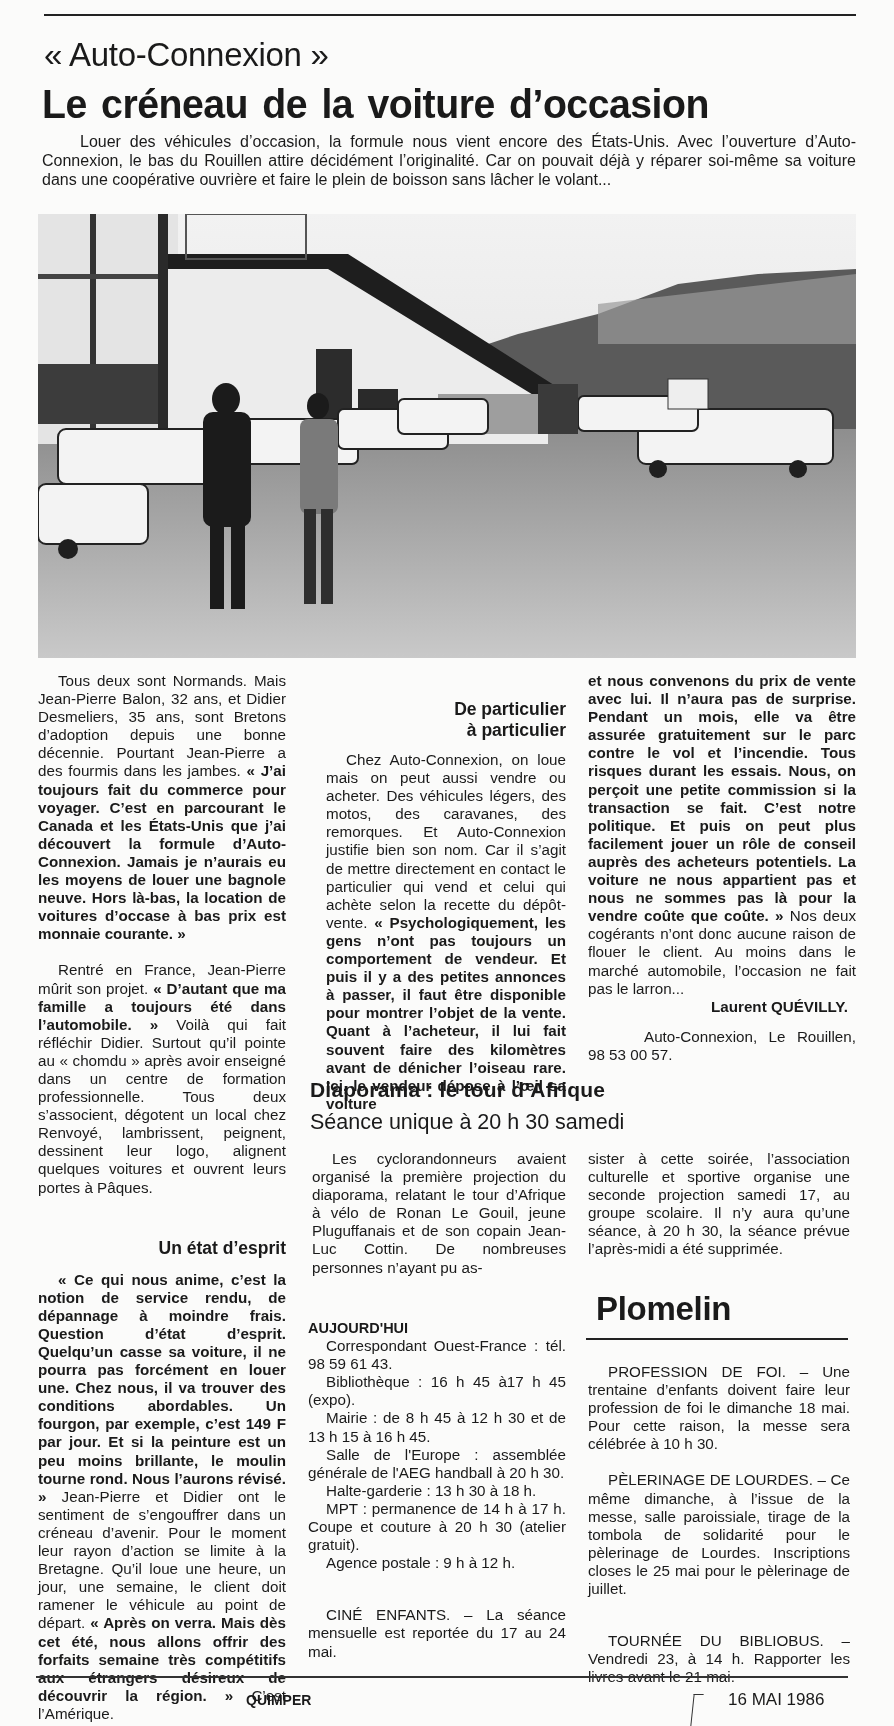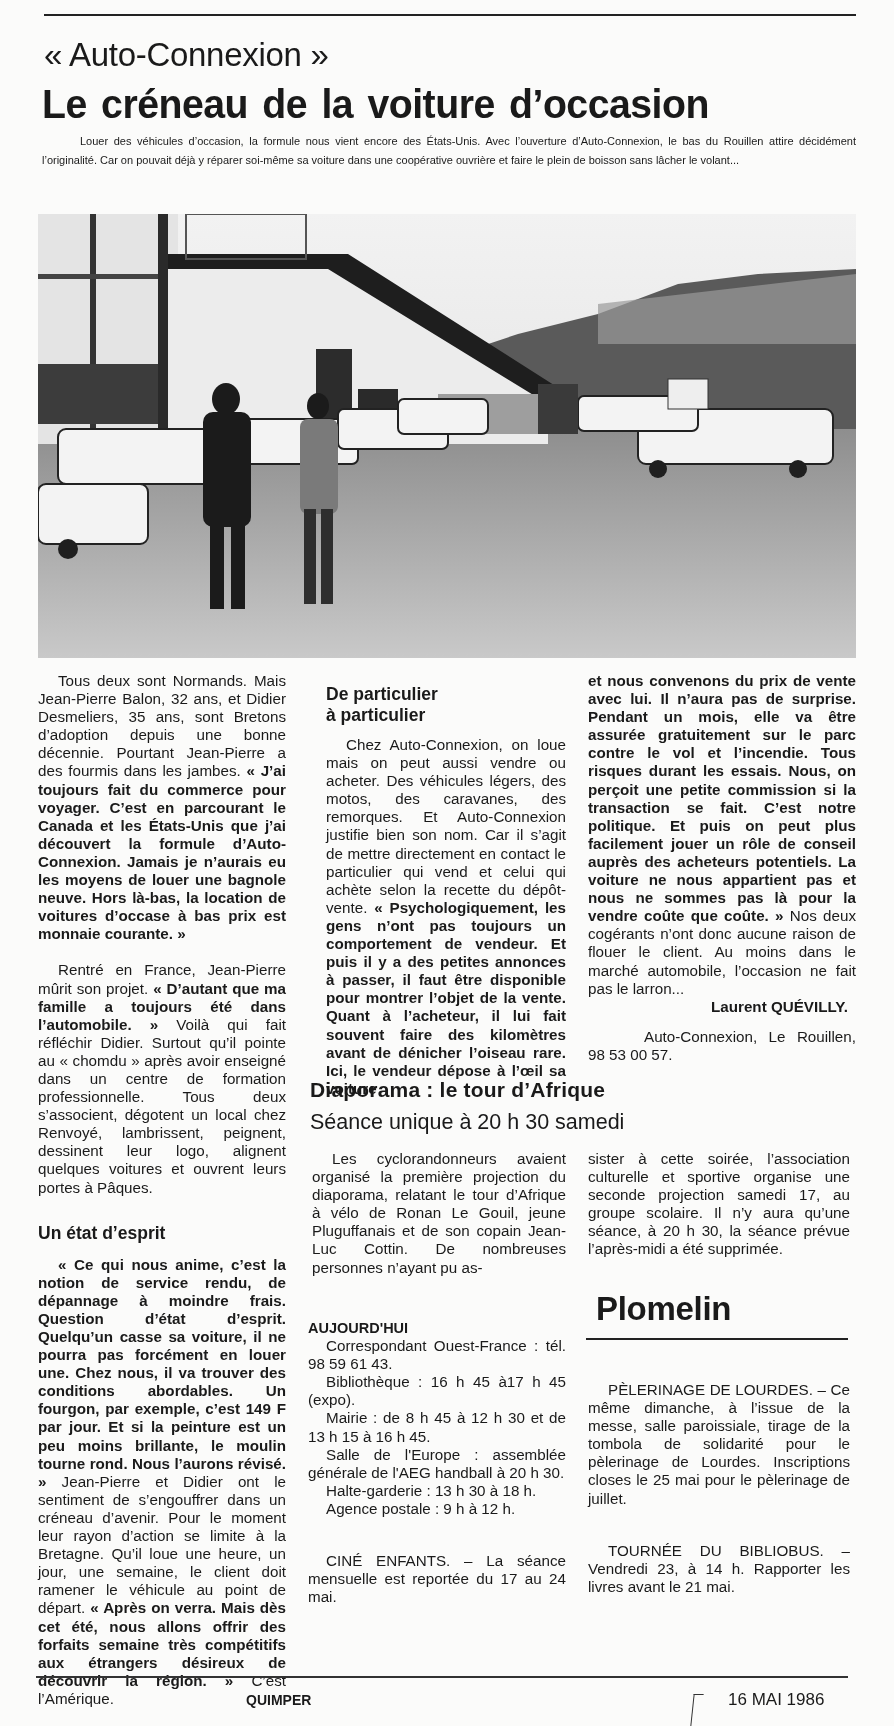--- a/index.html
+++ b/index.html
@@ -3,35 +3,35 @@
 <meta charset="utf-8">
 <style>
   * { box-sizing: border-box; margin: 0; padding: 0; }
   html, body { width: 894px; height: 1726px; background: #fbfbfa; overflow: hidden; }
   body { position: relative; font-family: "Liberation Sans", sans-serif; color: #1a1a1a; }
 
   .top-rule { position: absolute; left: 44px; top: 14px; width: 812px; height: 2px; background: #222; }
 
   .kicker { position: absolute; left: 44px; top: 36px; font-size: 33px; font-weight: 400; letter-spacing: -0.3px; }
   .headline { position: absolute; left: 42px; top: 82px; font-size: 40px; font-weight: 700; letter-spacing: -0.5px; word-spacing: 4px; transform: scaleX(0.98); transform-origin: left; }
-  .chapo { position: absolute; left: 42px; top: 132px; width: 814px; font-size: 11px; line-height: 19px; text-align: justify; text-indent: 38px; }
+  .chapo { position: absolute; left: 42px; top: 132px; width: 814px; font-size: 16px; line-height: 19px; text-align: justify; text-indent: 38px; }
 
   .photo { position: absolute; left: 38px; top: 214px; width: 818px; height: 444px; overflow: hidden; background: #d8d8d8; }
   .photo svg { width: 100%; height: 100%; display: block; }
 
   .col { position: absolute; font-size: 15.2px; line-height: 18.1px; text-align: justify; }
   .col p { text-indent: 20px; margin-bottom: 0; }
   .col b { font-weight: 700; }
   .col .gap { height: 18px; }
 
   .c1 { left: 38px; top: 672px; width: 248px; }
   .c2 { left: 326px; top: 672px; width: 240px; }
   .c3 { left: 588px; top: 672px; width: 268px; }
 
-  .subhead { font-size: 17.5px; font-weight: 700; text-align: left; line-height: 21px; text-indent: 0 !important; }
+  .subhead { font-size: 17.5px; font-weight: 700; text-align: right; line-height: 21px; text-indent: 0 !important; margin-top: 15px; }
   .byline { text-align: right; font-weight: 700; padding-right: 8px; text-indent: 0 !important; }
   .contact { text-indent: 56px !important; }
 
   .dia-title { position: absolute; left: 310px; top: 1078px; font-size: 21px; font-weight: 700; letter-spacing: 0.2px; }
   .dia-sub { position: absolute; left: 310px; top: 1110px; font-size: 21.5px; font-weight: 400; }
   .dia-a { left: 312px; top: 1150px; width: 254px; }
   .dia-b { left: 588px; top: 1150px; width: 262px; }
 
   .local-a { left: 308px; top: 1307px; width: 258px; margin-top: 12px; }
   .local-a p { text-indent: 18px; }
@@ -145,28 +145,30 @@
   <p style="text-indent:0">sister à cette soirée, l’association culturelle et sportive organise une seconde projection samedi 17, au groupe scolaire. Il n’y aura qu’une séance, à 20 h 30, la séance prévue l’après-midi a été supprimée.</p>
 </div>
 
 <div class="col local-a">
   <p class="local-head">AUJOURD'HUI</p>
   <p>Correspondant Ouest-France : tél. 98 59 61 43.</p>
   <p>Bibliothèque : 16 h 45 à17 h 45 (expo).</p>
   <p>Mairie : de 8 h 45 à 12 h 30 et de 13 h 15 à 16 h 45.</p>
   <p>Salle de l'Europe : assemblée générale de l'AEG handball à 20 h 30.</p>
   <p>Halte-garderie : 13 h 30 à 18 h.</p>
+  <p>MPT : permanence de 14 h à 17 h. Coupe et couture à 20 h 30 (atelier gratuit).</p>
   <p>Agence postale : 9 h à 12 h.</p>
   <div class="gap" style="height:34px"></div>
   <p>CINÉ ENFANTS. – La séance mensuelle est reportée du 17 au 24 mai.</p>
 </div>
 
 <div class="plomelin">Plomelin</div>
 <div class="plomelin-rule"></div>
 <div class="col local-b">
+  <p>PROFESSION DE FOI. – Une trentaine d’enfants doivent faire leur profession de foi le dimanche 18 mai. Pour cette raison, la messe sera célébrée à 10 h 30.</p>
   <div class="gap" style="height:18px"></div>
   <p>PÈLERINAGE DE LOURDES. – Ce même dimanche, à l’issue de la messe, salle paroissiale, tirage de la tombola de solidarité pour le pèlerinage de Lourdes. Inscriptions closes le 25 mai pour le pèlerinage de juillet.</p>
   <div class="gap" style="height:34px"></div>
   <p>TOURNÉE DU BIBLIOBUS. – Vendredi 23, à 14 h. Rapporter les livres avant le 21 mai.</p>
 </div>
 
 <div class="bottom-rule"></div>
 <div class="footer-city">QUIMPER</div>
 <div class="pen-mark"></div>
 <div class="footer-date">16 MAI 1986</div>

